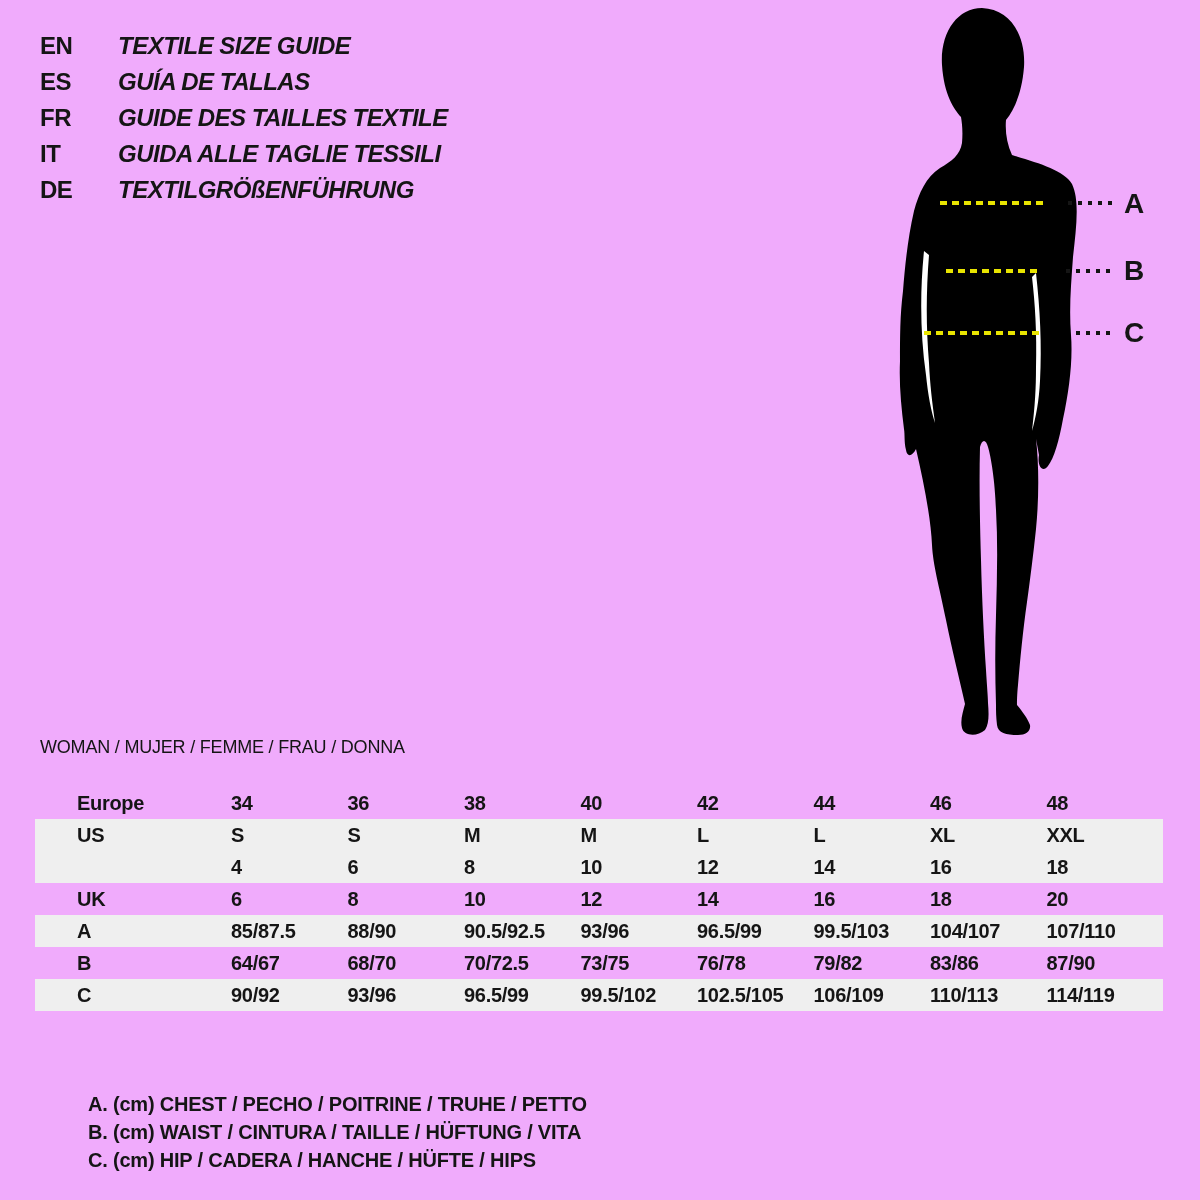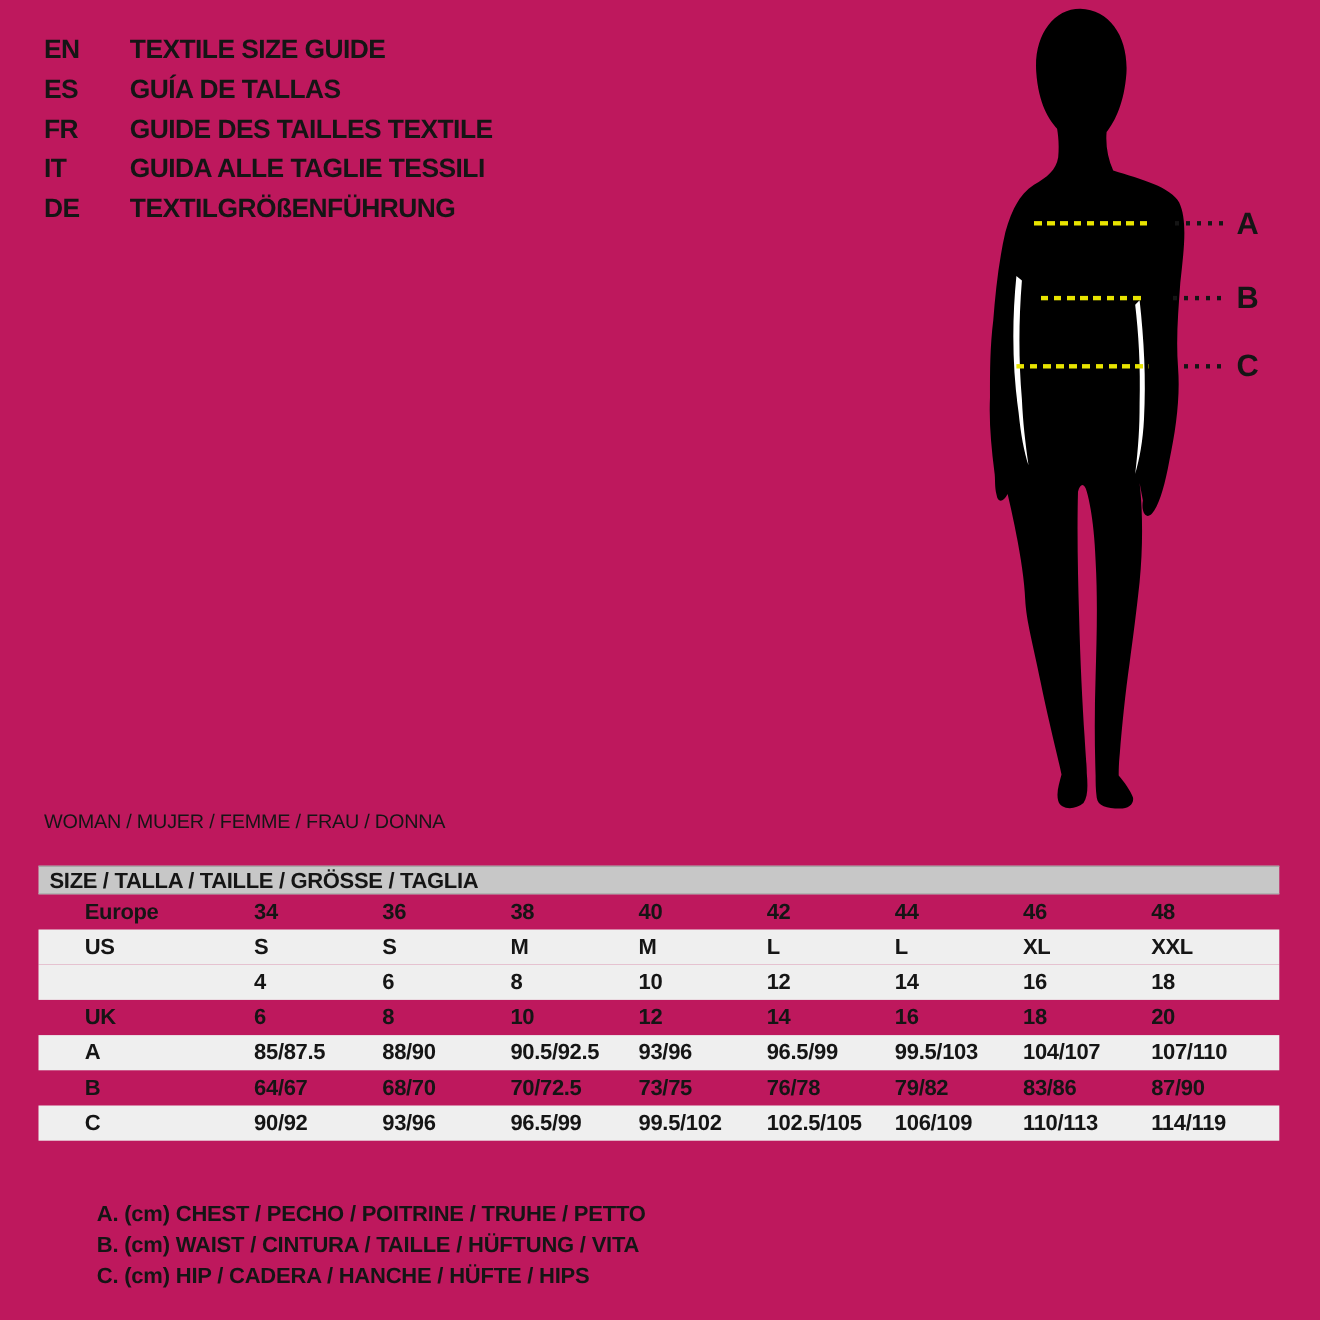--- a/index.html
+++ b/index.html
@@ -1,24 +1,24 @@
 <!DOCTYPE html>
 <html style="--accent-yellow: #e8e400; --table-header-bg: #c7c7c7; --row-shade: #efefef; --silhouette: #000000; --ink: #151515;"><head>
 <meta charset="utf-8">
 <style>
   html,body{margin:0;padding:0;background:#fff;}
   .canvas{
-    position:relative;width:1200px;height:1200px;background:#be185d;overflow:hidden;
+    position:relative;width:1200px;height:1200px;background:#f0abfc;overflow:hidden;
     font-family:"Liberation Sans",sans-serif;color:var(--ink,#151515);
   }
   
   .lang-block{position:absolute;left:40px;top:28px;}
   .lang-row{display:flex;height:36px;align-items:center;}
   .lang-code{width:78px;font-weight:bold;font-size:24px;letter-spacing:-0.5px;}
-  .lang-label{font-weight:bold;font-size:24px;letter-spacing:-0.5px;white-space:nowrap;}
+  .lang-label{font-weight:bold;font-size:24px;letter-spacing:-0.5px;white-space:nowrap;font-style:italic;}
   
   .figure{position:absolute;left:0;top:0;width:1200px;height:1200px;}
   .figure svg{position:absolute;left:860px;top:5px;}
   .dash-yellow{position:absolute;height:4px;
     background:repeating-linear-gradient(90deg,var(--accent-yellow,#e8e400) 0 7px,transparent 7px 12px);}
   .dots-black{position:absolute;height:4px;
     background:repeating-linear-gradient(90deg,var(--ink,#151515) 0 4px,transparent 4px 10px);}
   .marker-label{position:absolute;font-size:28px;font-weight:bold;line-height:28px;}
   
   .section-title{position:absolute;left:40px;top:737px;font-size:18px;font-weight:normal;letter-spacing:-0.2px;white-space:nowrap;}
@@ -125,21 +125,20 @@
         <div class="marker-label" style="left: 1124px; top: 257px;">B</div>
         <div class="dash-yellow" style="left: 924px; top: 331px; width: 120px;"></div>
         <div class="dots-black" style="left: 1076px; top: 331px; width: 38px;"></div>
         <div class="marker-label" style="left: 1124px; top: 319px;">C</div>
       </div>
   </div>
 
   <div class="section-title">WOMAN / MUJER / FEMME / FRAU / DONNA</div>
 
   <div class="size-table">
-    <div class="thead">SIZE / TALLA / TAILLE / GRÖSSE / TAGLIA</div>
     <div id="rows">
         <div class="trow">
           <div class="tcell label-cell">Europe</div>
           <div class="tcell value-cell">34</div>
           <div class="tcell value-cell">36</div>
           <div class="tcell value-cell">38</div>
           <div class="tcell value-cell">40</div>
           <div class="tcell value-cell">42</div>
           <div class="tcell value-cell">44</div>
           <div class="tcell value-cell">46</div>

